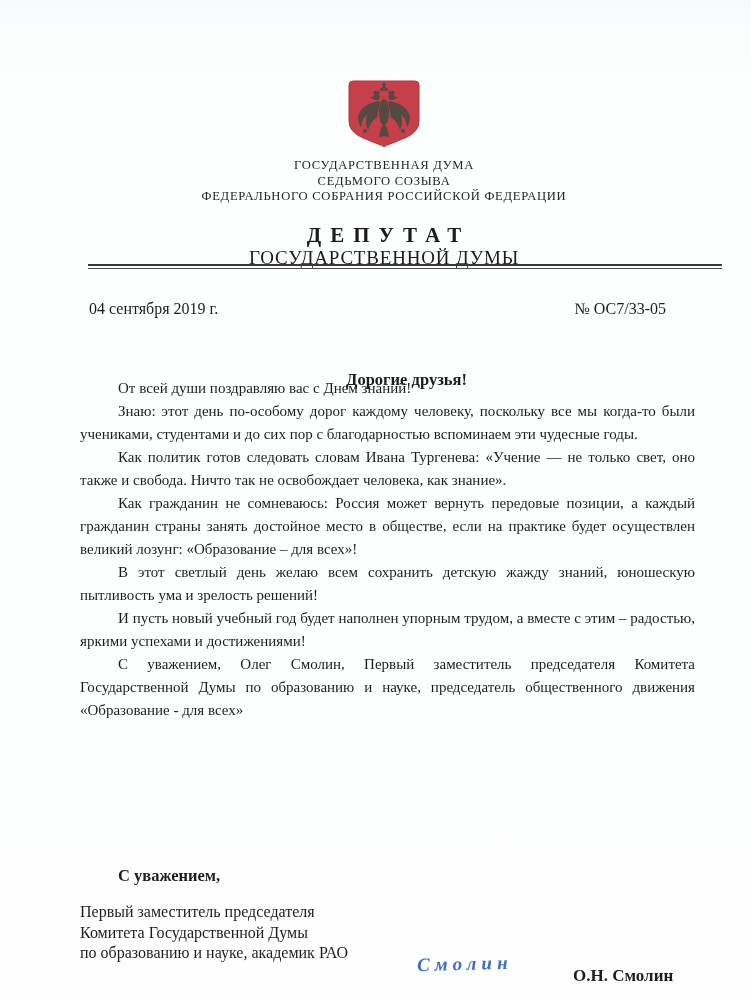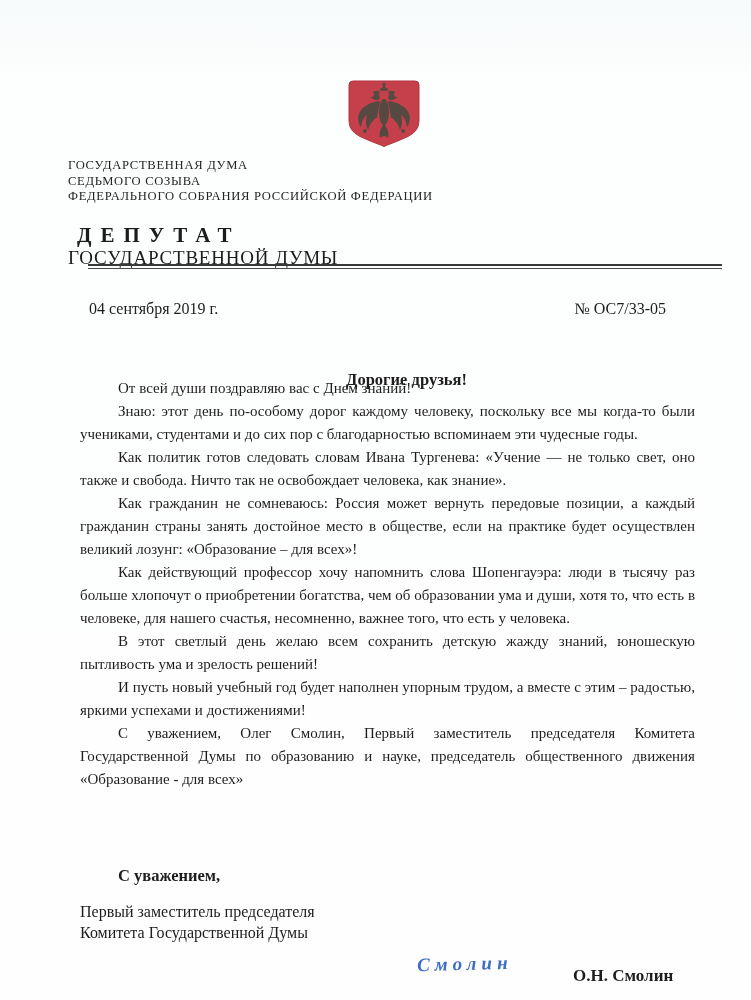--- a/index.html
+++ b/index.html
@@ -10,21 +10,21 @@
     background:linear-gradient(180deg,#f7fafb 0%, #fdfefe 8%, #fefefe 100%);
     font-family:"Liberation Serif","DejaVu Serif",serif;
     color:#1d1d1d;
     overflow:hidden;
   }
 
   
   .emblem { position:absolute; left:347px; top:79px; width:74px; height:68px; }
 
   
-  .letterhead { position:absolute; left:68px; top:158px; width:632px; text-align:left; }
+  .letterhead { position:absolute; left:68px; top:158px; width:632px; text-align:center; }
   .org-line { font-size:12.6px; line-height:15.5px; letter-spacing:0.7px; color:#242424; white-space:nowrap; }
   .dep-title { margin-top:18px; font-size:21px; line-height:24px; font-weight:bold; letter-spacing:9px; padding-left:9px; color:#1c1c1c; }
   .dep-subtitle { font-size:19px; line-height:22px; letter-spacing:0.8px; color:#1c1c1c; }
 
   
   .rule {
     position:absolute; left:88px; top:264px; width:634px;
     height:2px; box-sizing:content-box;
     border-top:2.5px solid #3a3a3a;
     border-bottom:1.5px solid #4a4a4a;
@@ -94,30 +94,30 @@
     <span>№ ОС7/33-05</span>
   </div>
 
   <div class="salutation">Дорогие друзья!</div>
 
   <div class="body-text">
     <p>От всей души поздравляю вас с Днем знаний!</p>
     <p>Знаю: этот день по-особому дорог каждому человеку, поскольку все мы когда-то были учениками, студентами и до сих пор с благодарностью вспоминаем эти чудесные годы.</p>
     <p>Как политик готов следовать словам Ивана Тургенева: «Учение — не только свет, оно также и свобода. Ничто так не освобождает человека, как знание».</p>
     <p>Как гражданин не сомневаюсь: Россия может вернуть передовые позиции, а каждый гражданин страны занять достойное место в обществе, если на практике будет осуществлен великий лозунг: «Образование – для всех»!</p>
-    <p>Как действующий профессор хочу напомнить слова Шопенгауэра: люди в тысячу раз больше хлопочут о приобретении богатства, чем об образовании ума и души, хотя то, что есть в человеке, для нашего счастья, несомненно, важнее того, что есть у человека.</p>
     <p>В этот светлый день  желаю всем сохранить детскую жажду знаний, юношескую пытливость ума и зрелость решений!</p>
     <p>И пусть новый учебный год будет наполнен упорным трудом, а вместе с этим – радостью, яркими успехами и достижениями!</p>
     <p>С уважением, Олег Смолин, Первый заместитель председателя Комитета Государственной Думы по образованию и науке, председатель общественного движения «Образование - для всех»</p>
   </div>
 
   <div class="closing-regards">С уважением,</div>
 
   <div class="position-block">
     <div>Первый заместитель председателя</div>
     <div>Комитета Государственной Думы</div>
+    <div>по образованию и науке, академик РАО</div>
   </div>
 
   <div class="signature">Смолин</div>
 
   <div class="signee-name">О.Н. Смолин</div>
 
 </div>
 
 </body></html>

